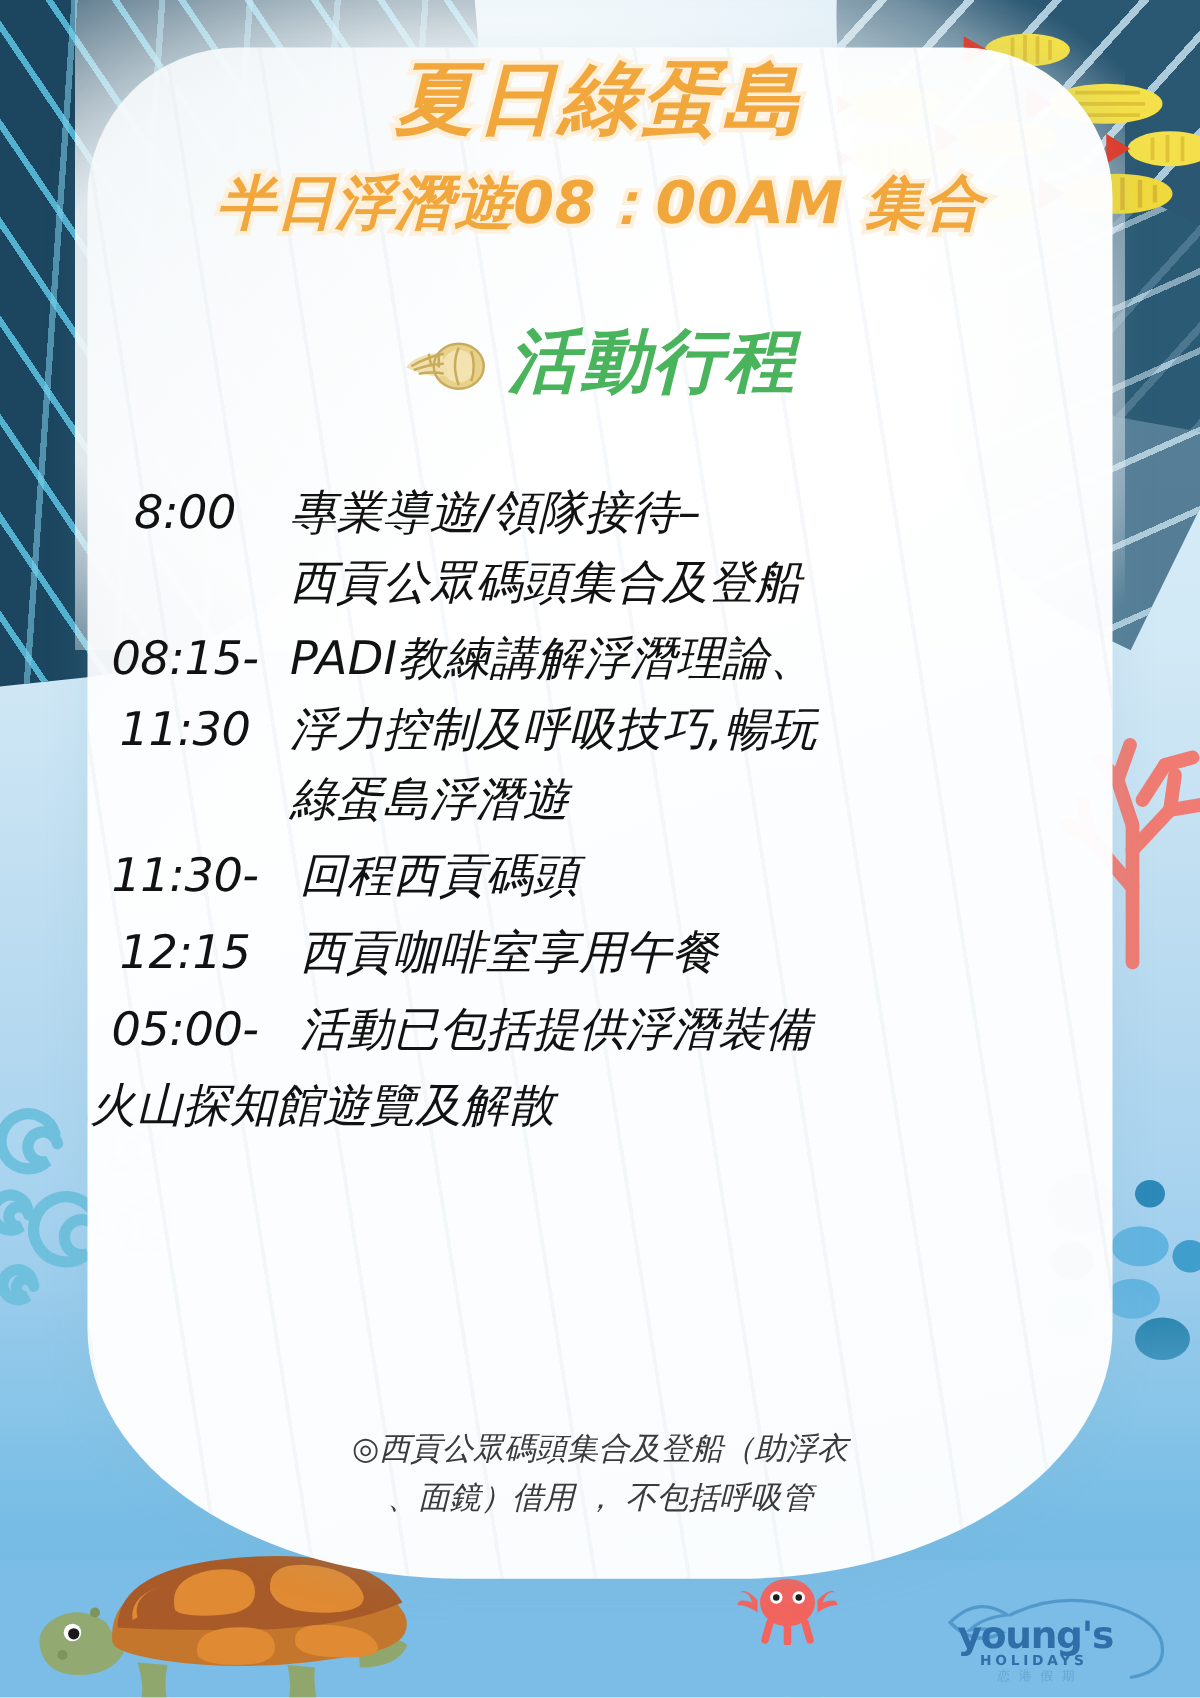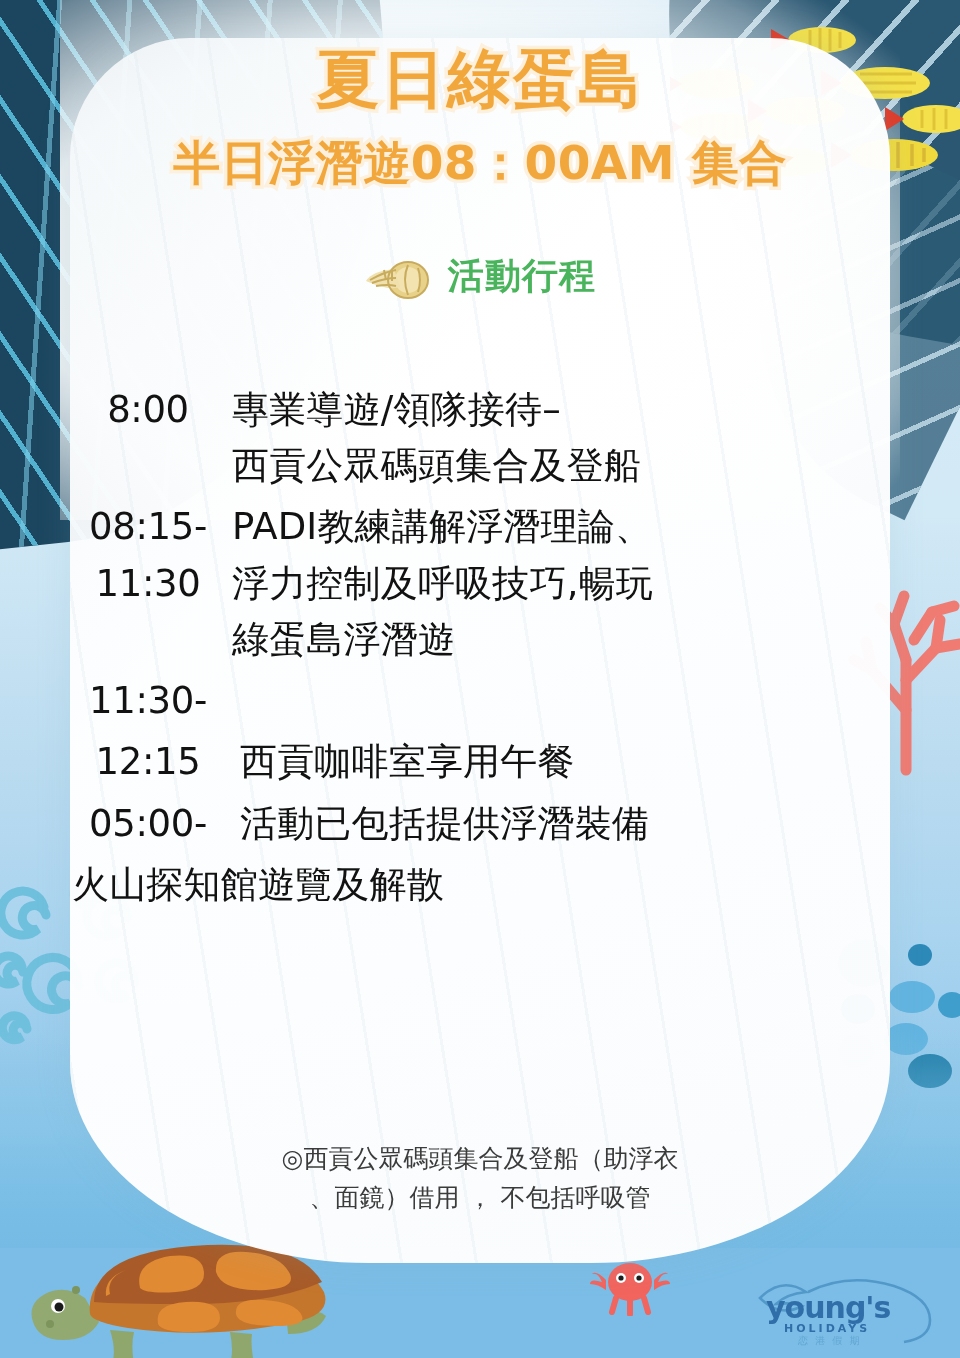--- a/index.html
+++ b/index.html
@@ -153,21 +153,21 @@
     border-radius: inherit;
     background:
       repeating-linear-gradient(81deg,
         rgba(222,231,238,0) 0px, rgba(222,231,238,0) 30px,
         rgba(221,231,238,.5) 30px, rgba(221,231,238,.5) 33px,
         rgba(222,231,238,0) 33px, rgba(222,231,238,0) 74px);
     opacity: .55;
     pointer-events: none;
   }
 
-  .card-inner { position: absolute; inset: 0; z-index: 3; }
+  .card-inner { position: absolute; inset: 0; z-index: 3; font-style: italic; }
 
   
   .title-block { position: absolute; left: 0; right: 0; top: 46px; text-align: center; }
 
   .title-main, .title-sub {
     font-family: "DejaVu Sans", "Liberation Sans", sans-serif;
     font-weight: 700;
     color: #f2a73c;
     letter-spacing: .04em;
     line-height: 1.08;
@@ -178,21 +178,21 @@
   .title-sub  { font-size: 47px; margin-top: 24px; letter-spacing: .01em; }
 
   .section-head {
     position: absolute;
     left: 0; right: 0; top: 252px;
     display: flex; align-items: center; justify-content: center; gap: 14px;
   }
   .shell-icon { width: 70px; height: 48px; flex: none; }
   .section-title {
     font-family: "DejaVu Sans", "Liberation Sans", sans-serif;
-    font-size: 36px;
+    font-size: 56px;
     font-weight: 700;
     color: #49b45c;
     letter-spacing: .03em;
   }
 
   
   .itinerary {
     position: absolute;
     left: 64px; right: 40px; top: 382px;
     font-family: "DejaVu Sans", "Liberation Sans", sans-serif;
@@ -458,20 +458,21 @@
       </div>
       <div class="itin-row">
         <div class="itin-time">08:15-
 11:30</div>
         <div class="itin-desc">PADI教練講解浮潛理論、
 浮力控制及呼吸技巧,暢玩
 綠蛋島浮潛遊</div>
       </div>
       <div class="itin-row">
         <div class="itin-time">11:30-</div>
+        <div class="itin-desc indented">回程西貢碼頭</div>
       </div>
       <div class="itin-row">
         <div class="itin-time">12:15</div>
         <div class="itin-desc indented">西貢咖啡室享用午餐</div>
       </div>
       <div class="itin-row">
         <div class="itin-time">05:00-</div>
         <div class="itin-desc indented">活動已包括提供浮潛裝備</div>
       </div>
       <div class="itin-row">

